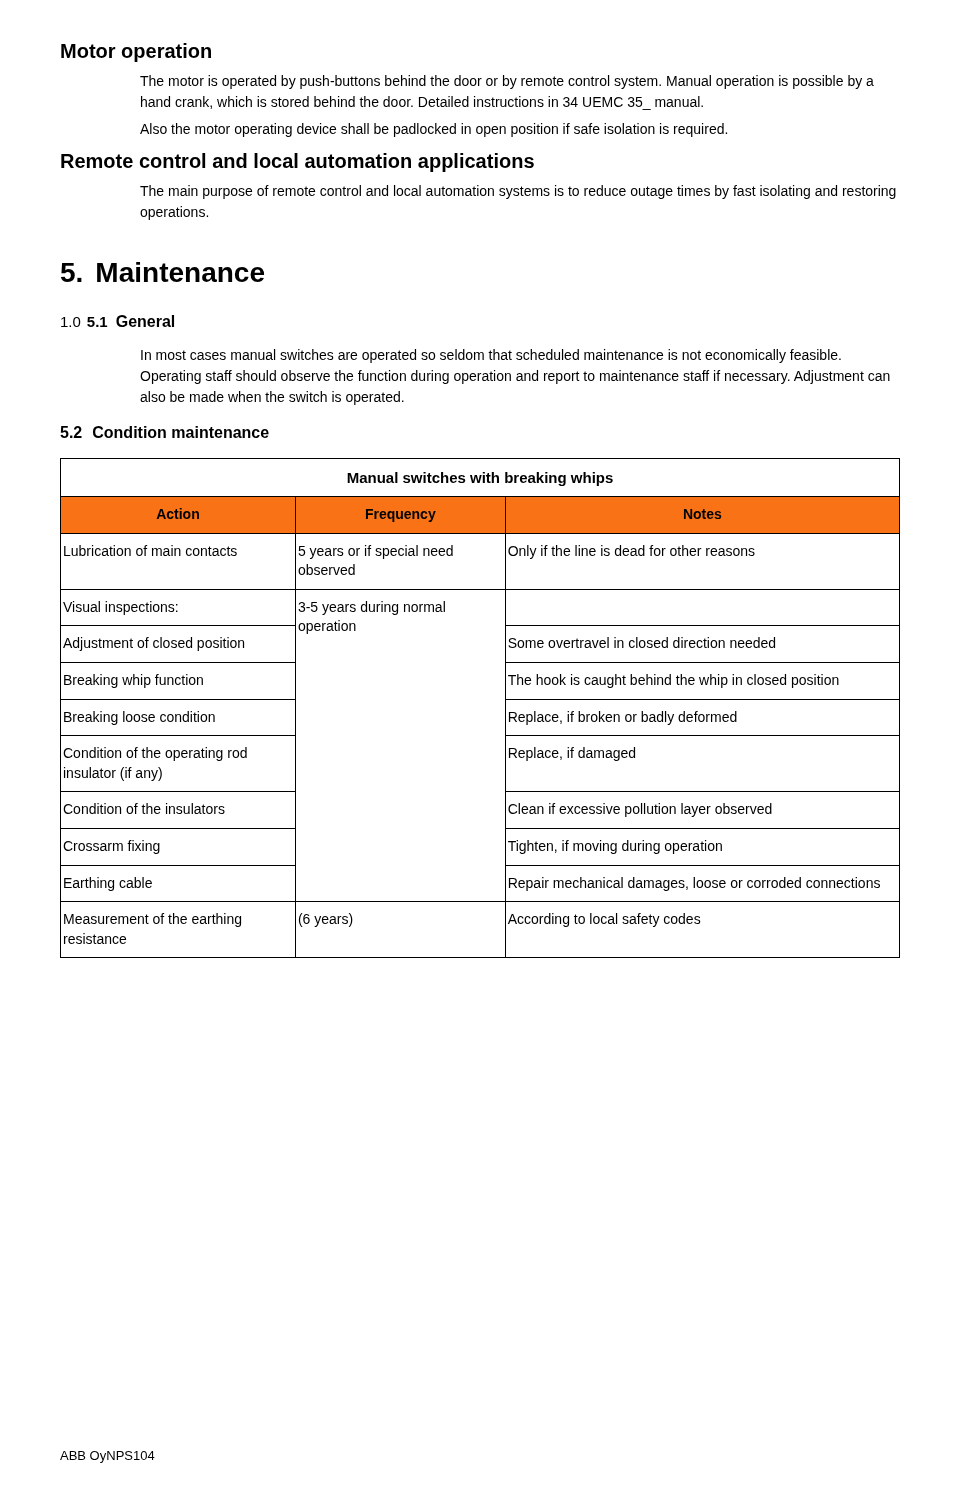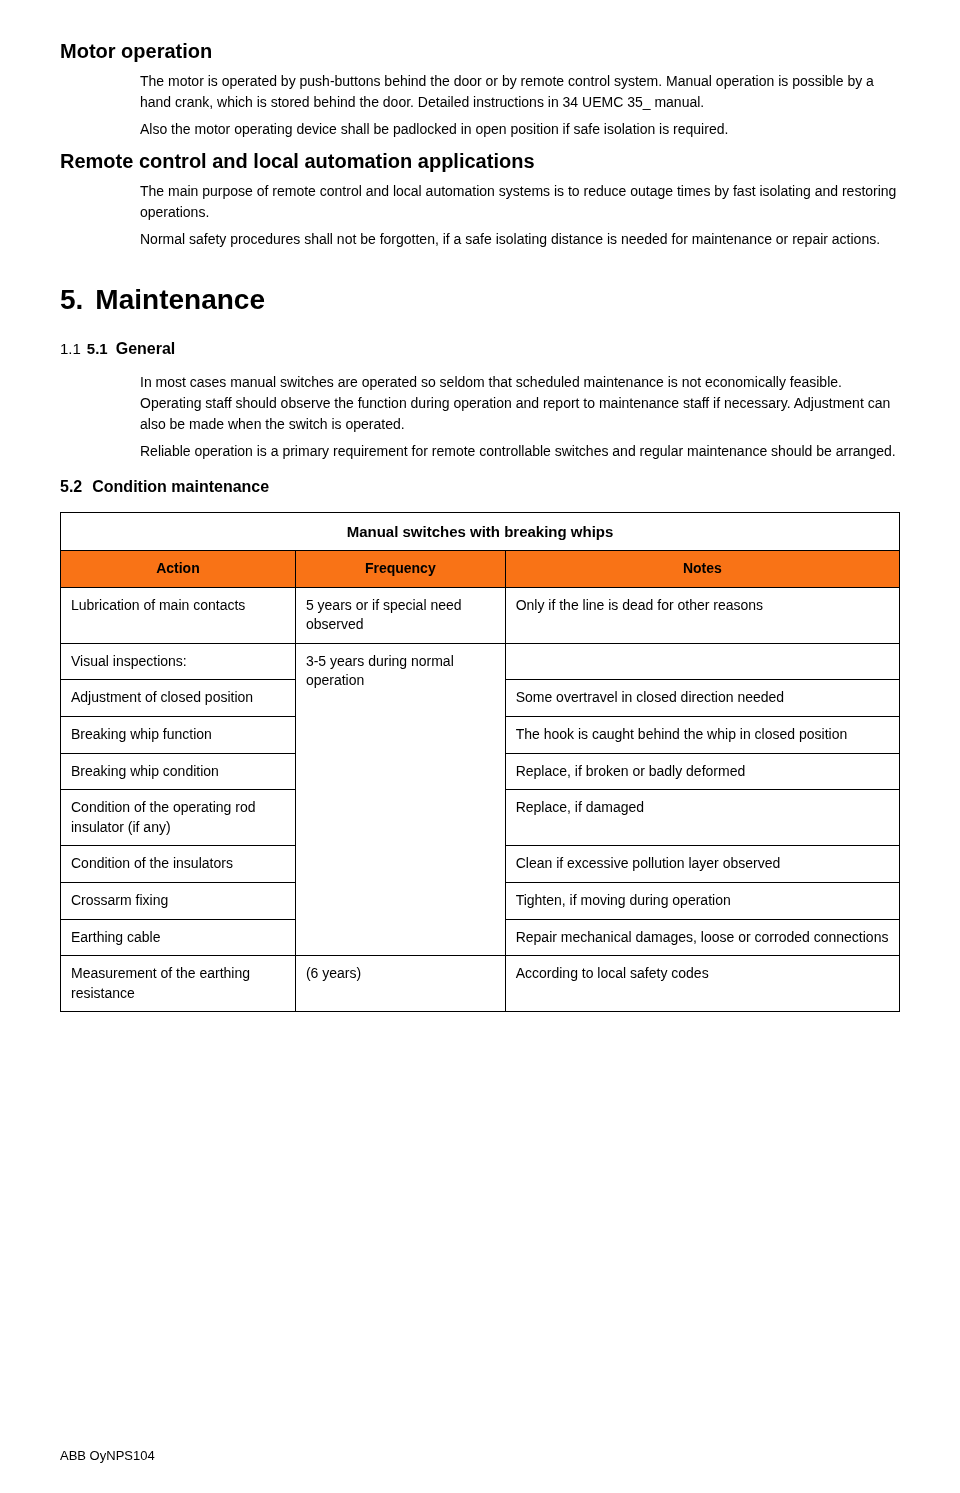--- a/index.html
+++ b/index.html
@@ -78,21 +78,21 @@
     .maintenance-table {
       width: 100%;
       border-collapse: collapse;
       margin-top: 16px;
       margin-bottom: 20px;
     }
 
     .maintenance-table th,
     .maintenance-table td {
       border: 1px solid #000;
-      padding: 8px 10px;
+      padding: 8px 2px;
       vertical-align: top;
       line-height: 1.4;
     }
 
     .maintenance-table .table-title {
       text-align: center;
       font-weight: bold;
       font-size: 15px;
       background: #fff;
     }
@@ -138,36 +138,34 @@
 
 <h2 class="section-title">Motor operation</h2>
 <div class="content-block">
   <p>The motor is operated by push-buttons behind the door or by remote control system. Manual operation is possible by a hand crank, which is stored behind the door. Detailed instructions in 34 UEMC 35_ manual.</p>
   <p>Also the motor operating device shall be padlocked in open position if safe isolation is required.</p>
 </div>
 
 <h2 class="section-title">Remote control and local automation applications</h2>
 <div class="content-block">
   <p>The main purpose of remote control and local automation systems is to reduce outage times by fast isolating and restoring operations.</p>
-  <p>Normal safety procedures shall not be forgotten, if a safe isolating distance is needed for maintenance or repair actions.</p>
 </div>
 
 <div class="section-row">
   <span class="section-number">5.</span>
   <span class="section-heading">Maintenance</span>
 </div>
 
 <div class="subsection-row">
-  <span class="sub-number-left">1.1</span>
+  <span class="sub-number-left">1.0</span>
   <span class="subsection-number">5.1</span>
   <span class="subsection-heading">General</span>
 </div>
 <div class="content-block">
   <p>In most cases manual switches are operated so seldom that scheduled maintenance is not economically feasible. Operating staff should observe the function during operation and report to maintenance staff if necessary. Adjustment can also be made when the switch is operated.</p>
-  <p>Reliable operation is a primary requirement for remote controllable switches and regular maintenance should be arranged.</p>
 </div>
 
 <div class="preventive-heading">
   <span class="preventive-number">5.2</span>
   <span class="preventive-title">Condition maintenance</span>
 </div>
 
 <table class="maintenance-table">
   <tbody>
       <tr>
@@ -195,21 +193,21 @@
     <td>Adjustment of closed position</td>
     <td>Some overtravel in closed direction needed</td>
   </tr>
 
   <tr>
     <td>Breaking whip function</td>
     <td>The hook is caught behind the whip in closed position</td>
   </tr>
 
   <tr>
-    <td>Breaking whip condition</td>
+    <td>Breaking loose condition</td>
     <td>Replace, if broken or badly deformed</td>
   </tr>
 
   <tr>
     <td>Condition of the operating rod insulator (if any)</td>
     <td>Replace, if damaged</td>
   </tr>
 
   <tr>
     <td>Condition of the insulators</td>

